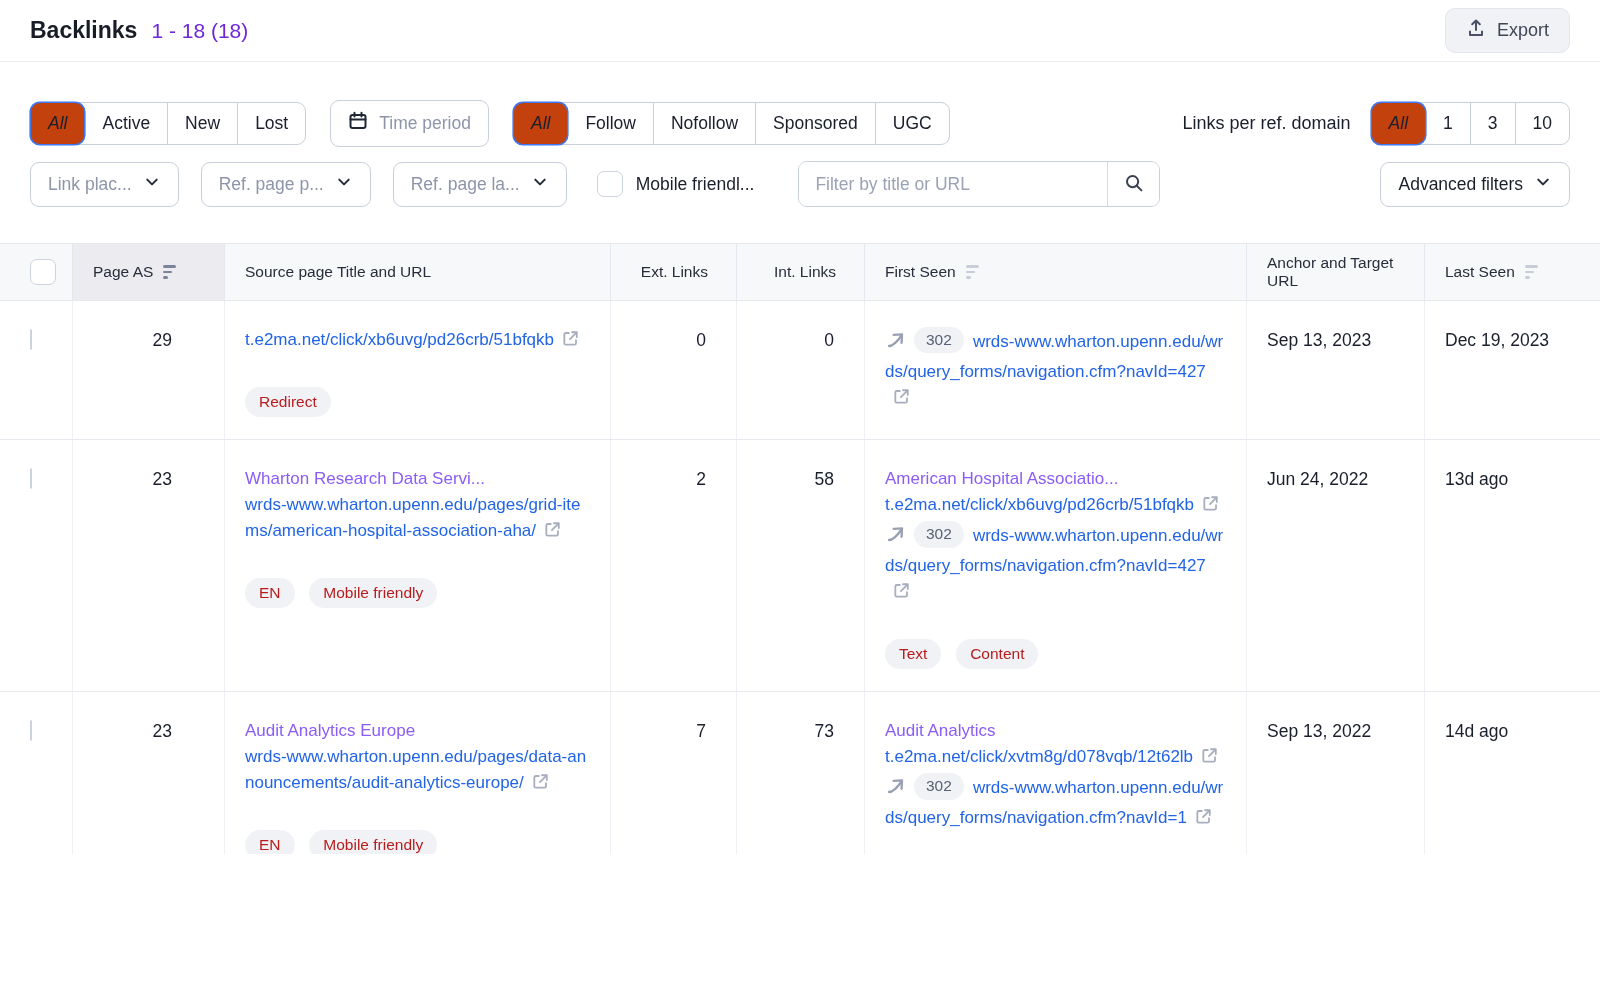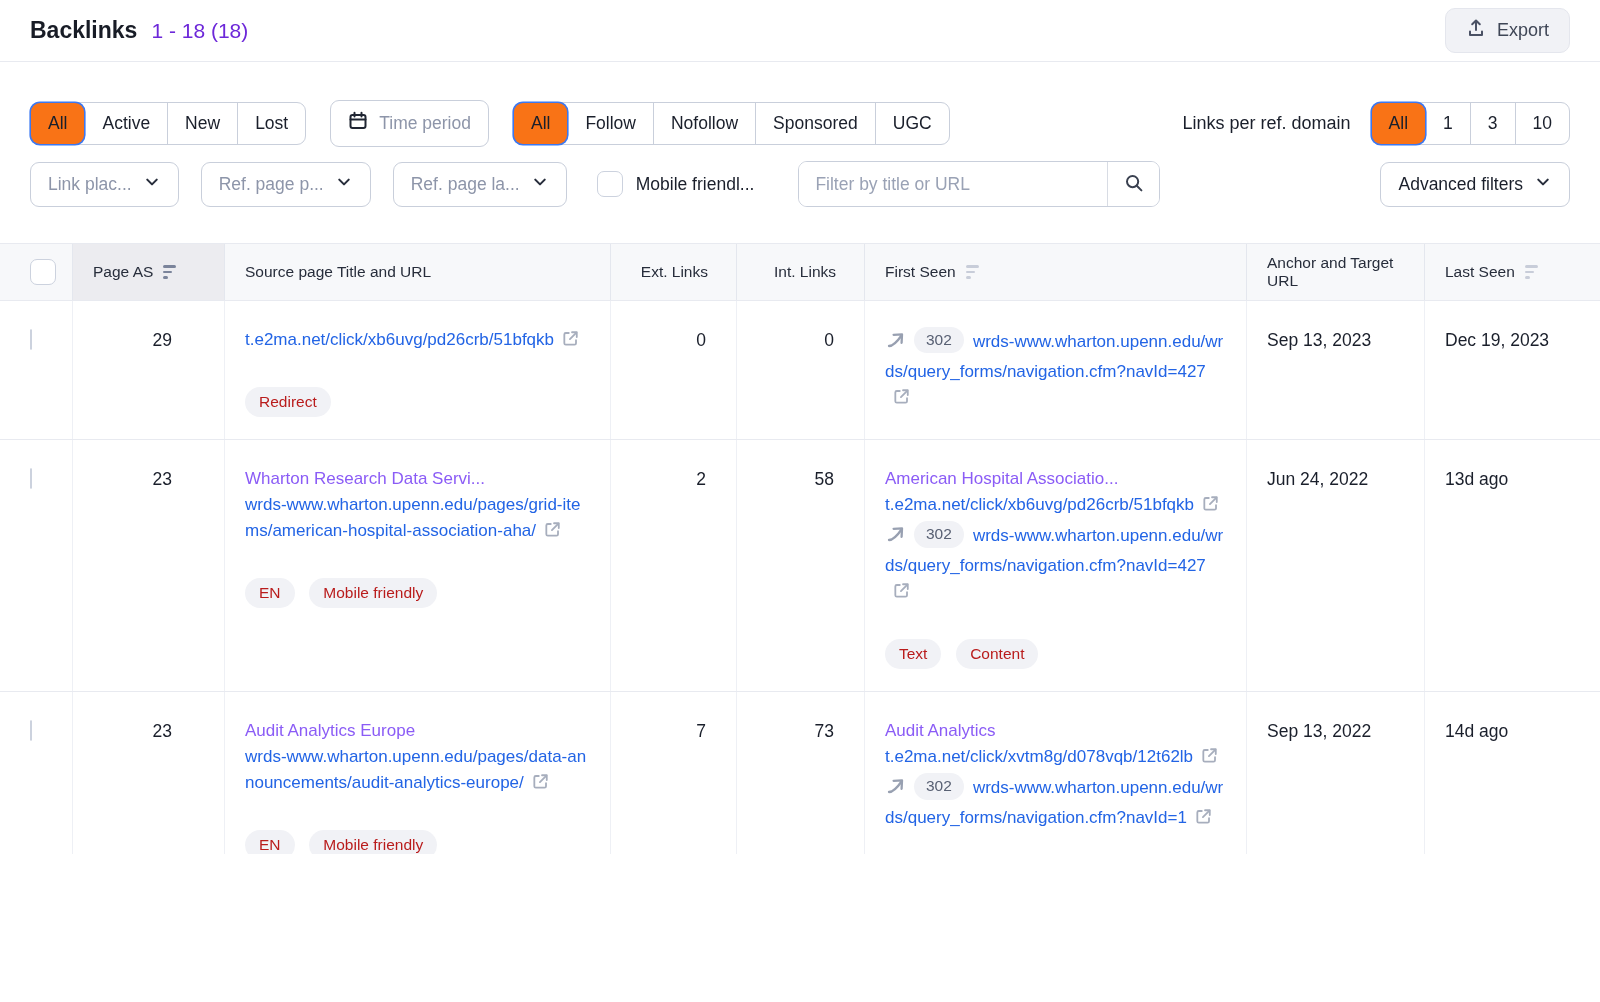--- a/index.html
+++ b/index.html
@@ -13,21 +13,21 @@
   .export-btn { margin-left:auto; display:flex; align-items:center; gap:11px; background:#f1f2f6; border:1px solid #e4e6ed; border-radius:10px; padding:9px 20px; font-size:18px; color:#3f4656; cursor:pointer; font-family:inherit; }
 
   
   .filters { padding:38px 30px 36px; display:flex; flex-direction:column; gap:14px; flex:0 0 auto; }
   .frow { display:flex; align-items:center; gap:24px; }
   .frow2 { gap:22px; }
 
   .seg-group { display:flex; align-items:stretch; border:1px solid #c9cfdb; border-radius:9px; font-size:17.5px; background:#fff; }
   .seg { padding:10px 17px; cursor:pointer; color:#1a1f2b; white-space:nowrap; display:flex; align-items:center; }
   .seg + .seg { border-left:1px solid #c9cfdb; }
-  .seg.selected { position:relative; z-index:1; border-radius:9px; background:#f97316; box-shadow:0 0 0 1.6px #3b78f2; }
+  .seg.selected { position:relative; z-index:1; border-radius:9px; background:#c2410c; box-shadow:0 0 0 1.6px #3b78f2;font-style:italic; }
   .seg.selected + .seg { border-left-color:transparent; }
 
   .btn { display:flex; align-items:center; gap:11px; border:1px solid #c9cfdb; border-radius:9px; padding:10px 17px; font-size:17.5px; background:#fff; cursor:pointer; font-family:inherit; white-space:nowrap; }
   .gray-lbl { color:#8d95a9; }
   .dark-lbl { color:#1a1f2b; }
 
   .right-cluster { margin-left:auto; display:flex; align-items:center; gap:20px; }
   .lpd-label { font-size:18px; color:#1a1f2b; white-space:nowrap; }
 
   .check-wrap { display:flex; align-items:center; gap:13px; font-size:17.5px; cursor:pointer; }

